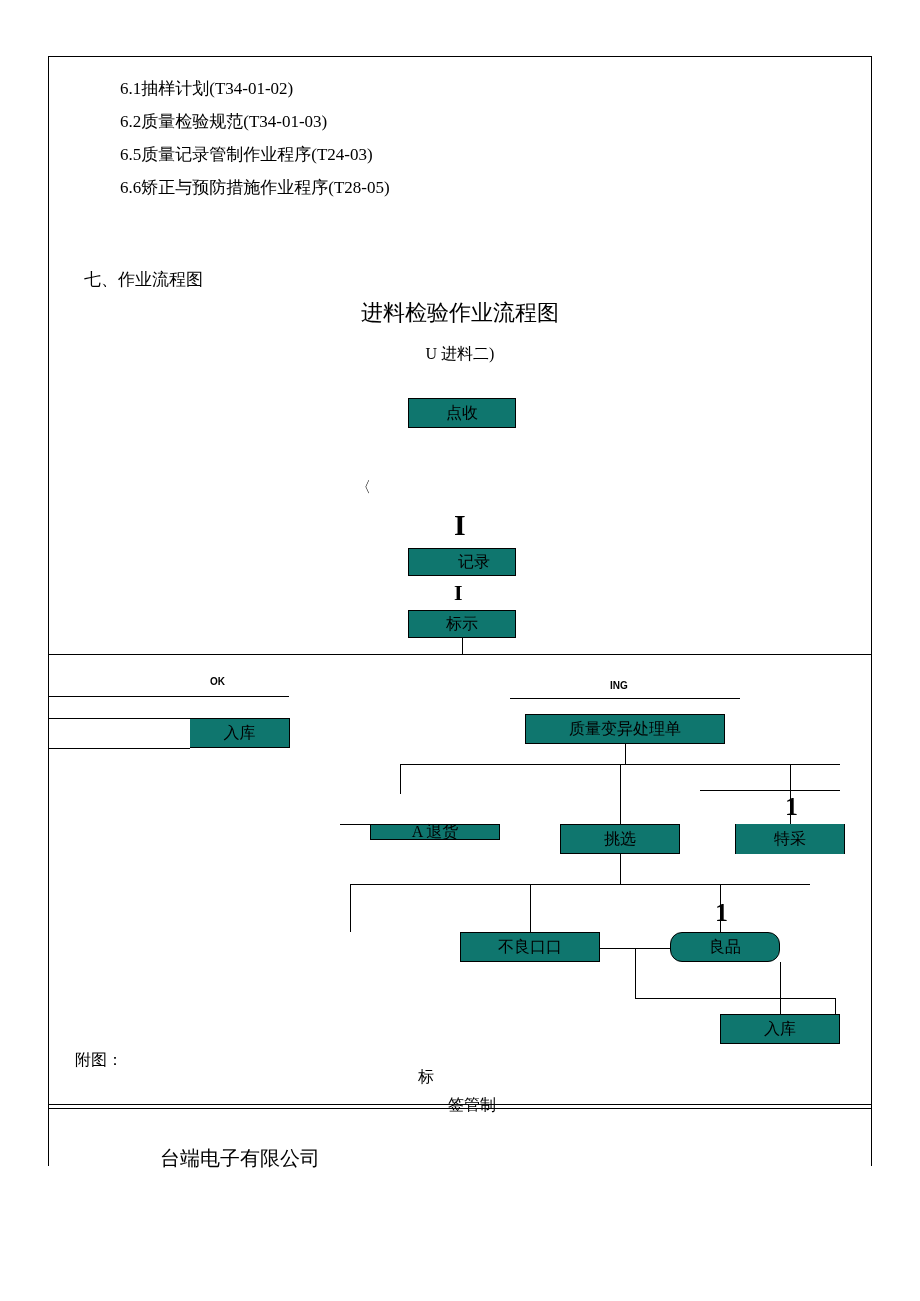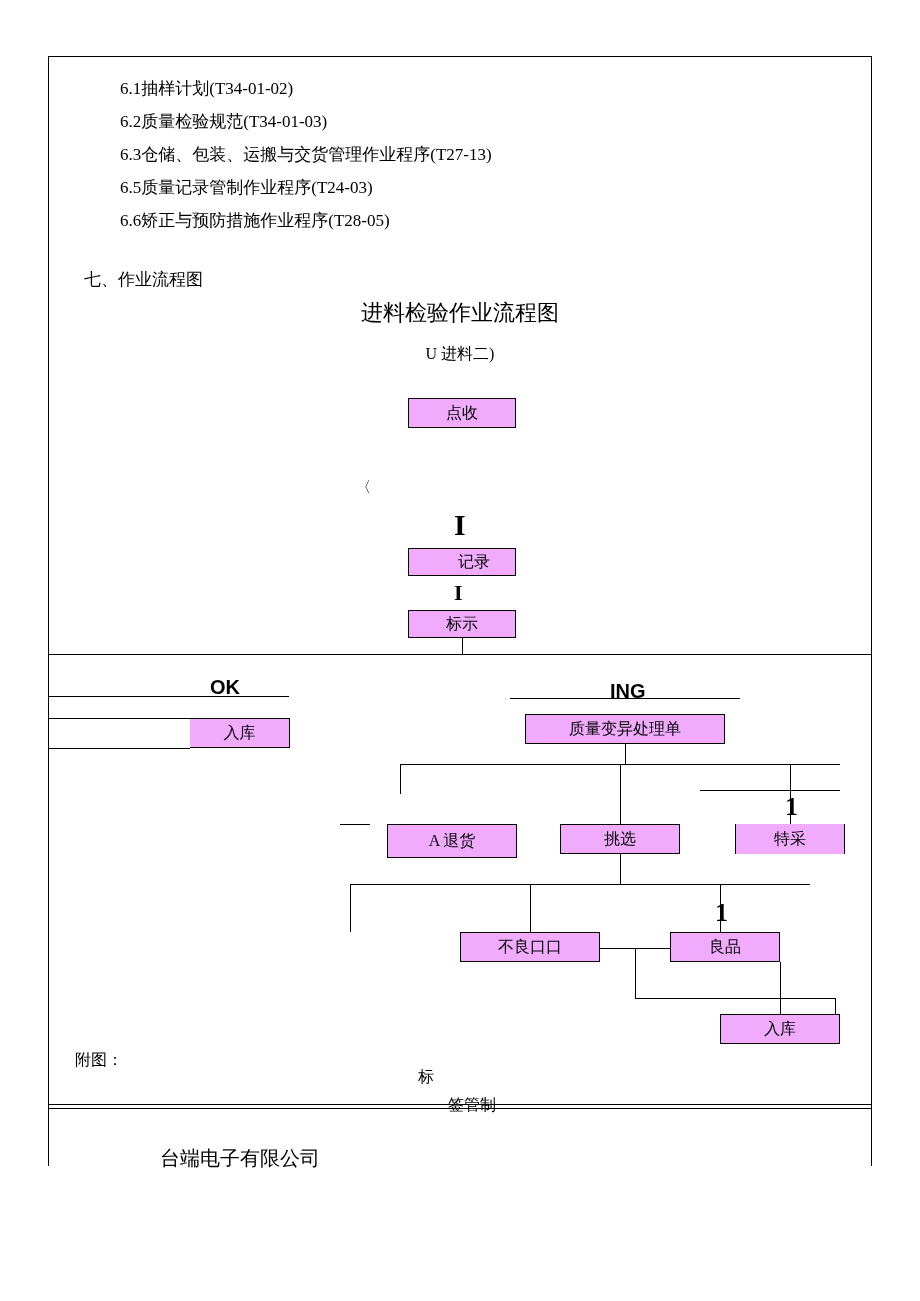--- a/index.html
+++ b/index.html
@@ -53,36 +53,36 @@
     position: absolute;
     left: 0;
     top: 344px;
     width: 920px;
     text-align: center;
     font-size: 16px;
   }
   .box {
     position: absolute;
     border: 1px solid #000;
-    background: #f0abfc;
+    background: #0f766e;
     text-align: center;
     font-size: 16px;
     display: flex;
     align-items: center;
     justify-content: center;
   }
   .bigI {
     font-family: "Times New Roman", serif;
     font-size: 30px;
     font-weight: bold;
     position: absolute;
   }
   .hline { position:absolute; border-top:1px solid #000; height:0; }
   .vline { position:absolute; border-left:1px solid #000; width:0; }
-  .lbl { position:absolute; font-size:20px; }
+  .lbl { position:absolute; font-size:10px; }
   .footer-label {
     position: absolute;
     left: 75px;
     top: 1050px;
     font-size: 16px;
   }
   .footer-sign {
     position: absolute;
     left: 418px;
     top: 1067px;
@@ -105,21 +105,20 @@
 </style>
 </head>
 <body>
 
 <div class="page">
   <div class="frame"></div>
 
   <div class="list">
     <div>6.1抽样计划(T34-01-02)</div>
     <div>6.2质量检验规范(T34-01-03)</div>
-    <div>6.3仓储、包装、运搬与交货管理作业程序(T27-13)</div>
     <div>6.5质量记录管制作业程序(T24-03)</div>
     <div>6.6矫正与预防措施作业程序(T28-05)</div>
   </div>
 
   <div class="sect7">七、作业流程图</div>
 
   <div class="title">进料检验作业流程图</div>
   <div class="subtitle">U 进料二)</div>
 
   <div class="box" style="left:408px; top:398px; width:108px; height:30px;">
@@ -161,42 +160,42 @@
   <div class="vline" style="left:625px; top:744px; height:20px;"></div>
   <div class="hline" style="left:400px; top:764px; width:440px;"></div>
   <div class="vline" style="left:400px; top:764px; height:30px;"></div>
   <div class="vline" style="left:620px; top:764px; height:60px;"></div>
   <div class="vline" style="left:790px; top:764px; height:60px;"></div>
   <div class="hline" style="left:700px; top:790px; width:140px;"></div>
 
   <div class="bigI" style="left:785px; top:792px; font-size:26px; font-family:'Times New Roman';">1</div>
 
   <div class="hline" style="left:340px; top:824px; width:30px;"></div>
-  <div class="box" style="left:387px; top:824px; width:130px; height:34px;">
+  <div class="box" style="left:370px; top:824px; width:130px; height:16px;">
     <span>A 退货</span>
   </div>
   <div class="box" style="left:560px; top:824px; width:120px; height:30px;">
     <span>挑选</span>
   </div>
   <div class="box" style="left:735px; top:824px; width:110px; height:30px; border-top:none; border-bottom:none;text-align:center;">
     <span>特采</span>
   </div>
 
   <div class="vline" style="left:620px; top:854px; height:30px;"></div>
   <div class="hline" style="left:350px; top:884px; width:460px;"></div>
   <div class="vline" style="left:350px; top:884px; height:48px;"></div>
   <div class="vline" style="left:530px; top:884px; height:48px;"></div>
   <div class="vline" style="left:720px; top:884px; height:48px;"></div>
 
   <div class="bigI" style="left:715px; top:898px; font-size:26px;">1</div>
 
   <div class="box" style="left:460px; top:932px; width:140px; height:30px;">
     <span>不良口口</span>
   </div>
-  <div class="box" style="left:670px; top:932px; width:110px; height:30px;">
+  <div class="box" style="left:670px; top:932px; width:110px; height:30px;border-radius:12px;">
     <span>良品</span>
   </div>
 
   <div class="hline" style="left:600px; top:948px; width:70px;"></div>
   <div class="vline" style="left:635px; top:948px; height:50px;"></div>
   <div class="hline" style="left:635px; top:998px; width:200px;"></div>
   <div class="vline" style="left:780px; top:962px; height:52px;"></div>
   <div class="vline" style="left:835px; top:998px; height:16px;"></div>
 
   <div class="box" style="left:720px; top:1014px; width:120px; height:30px;">

